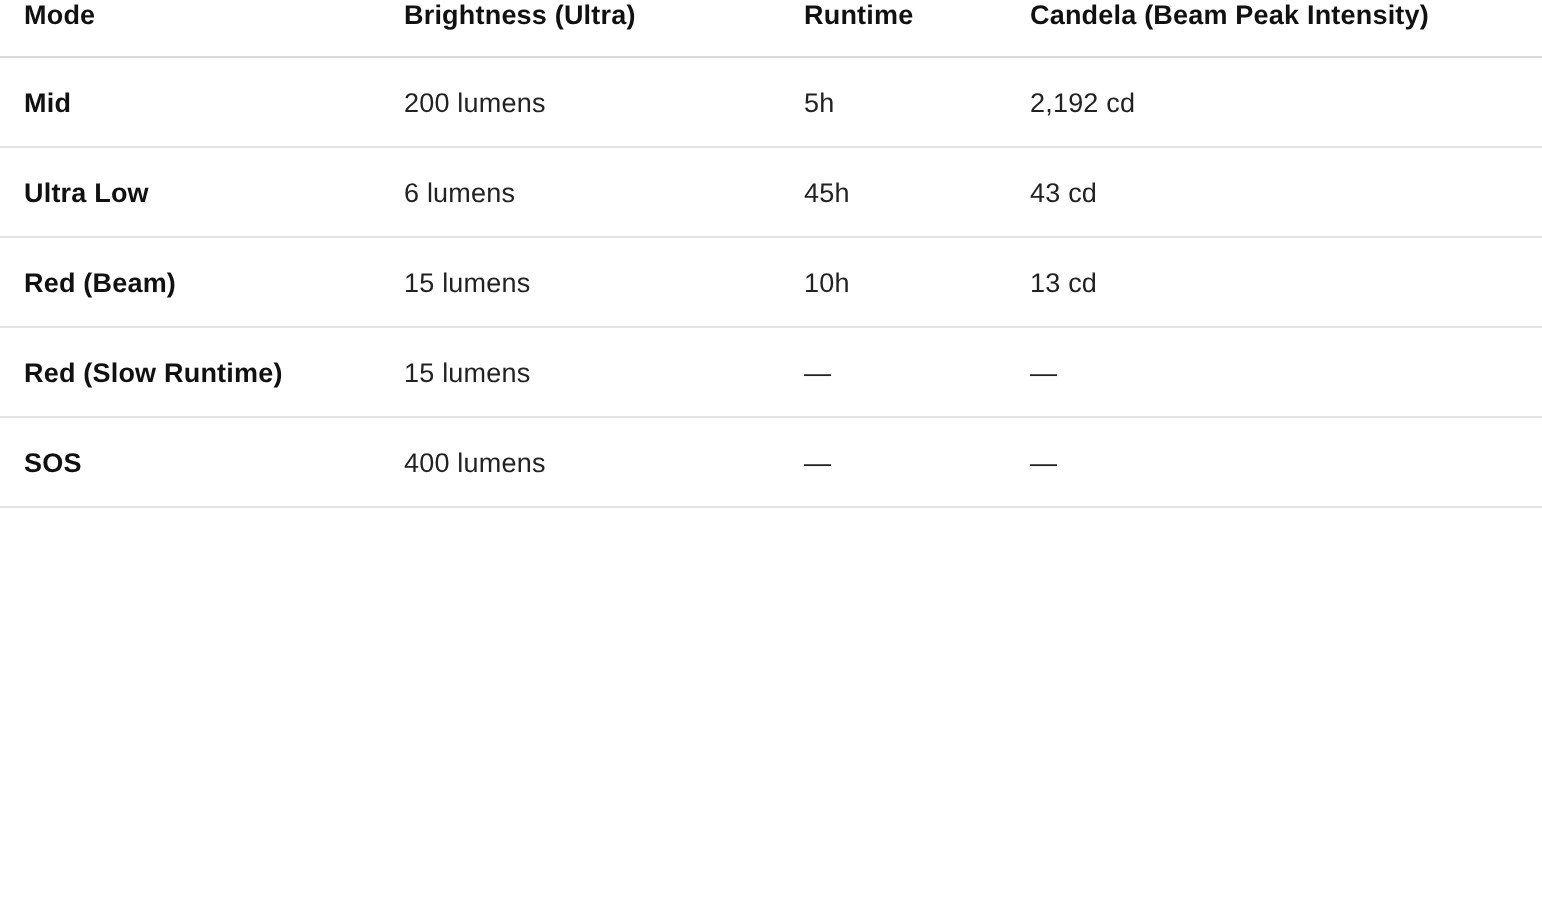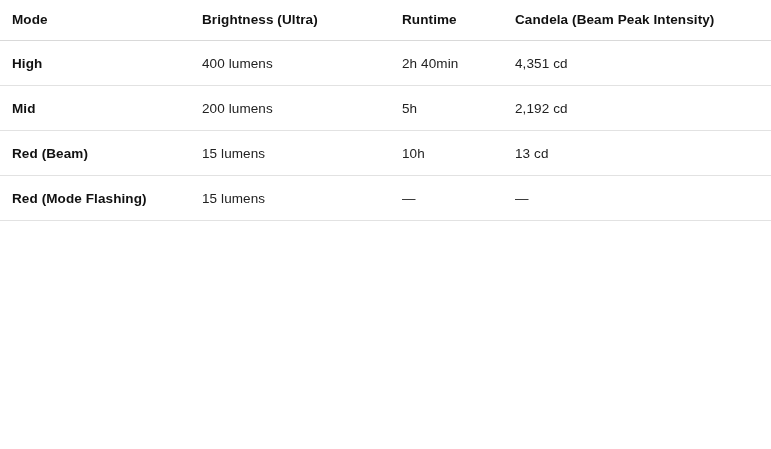--- a/index.html
+++ b/index.html
@@ -22,21 +22,21 @@
   .spec-table col.col-mode { width: 190px; }
   .spec-table col.col-brightness { width: 200px; }
   .spec-table col.col-runtime { width: 113px; }
   .spec-table col.col-candela { width: 268px; }
 
   .spec-table th {
     text-align: left;
     font-size: 13.5px;
     font-weight: bold;
     color: #111111;
-    padding: 12px 8px 13px 12px;
+    padding: 0 8px 13px 12px;
     vertical-align: bottom;
     border-bottom: 1px solid #d9d9d9;
     letter-spacing: 0.1px;
   }
   .spec-table td {
     font-size: 13.5px;
     color: #222222;
     padding: 15px 8px 14px 12px;
     vertical-align: middle;
     border-bottom: 1px solid #e2e2e2;
@@ -63,37 +63,43 @@
   <thead>
     <tr>
       <th>Mode</th>
       <th>Brightness (Ultra)</th>
       <th>Runtime</th>
       <th>Candela (Beam Peak Intensity)</th>
     </tr>
   </thead>
   <tbody>
     <tr>
-      <td class="mode-cell">High</td>
-      <td>400 lumens</td>
-      <td>2h 40min</td>
-      <td>4,351 cd</td>
-    </tr>
-    <tr>
       <td class="mode-cell">Mid</td>
       <td>200 lumens</td>
       <td>5h</td>
       <td>2,192 cd</td>
+    </tr>
+    <tr>
+      <td class="mode-cell">Ultra Low</td>
+      <td>6 lumens</td>
+      <td>45h</td>
+      <td>43 cd</td>
     </tr>
     <tr>
       <td class="mode-cell">Red (Beam)</td>
       <td>15 lumens</td>
       <td>10h</td>
       <td>13 cd</td>
     </tr>
     <tr>
-      <td class="mode-cell">Red (Mode Flashing)</td>
+      <td class="mode-cell">Red (Slow Runtime)</td>
       <td>15 lumens</td>
+      <td>—</td>
+      <td>—</td>
+    </tr>
+    <tr>
+      <td class="mode-cell">SOS</td>
+      <td>400 lumens</td>
       <td>—</td>
       <td>—</td>
     </tr>
   </tbody>
 </table>
 
 </body></html>

